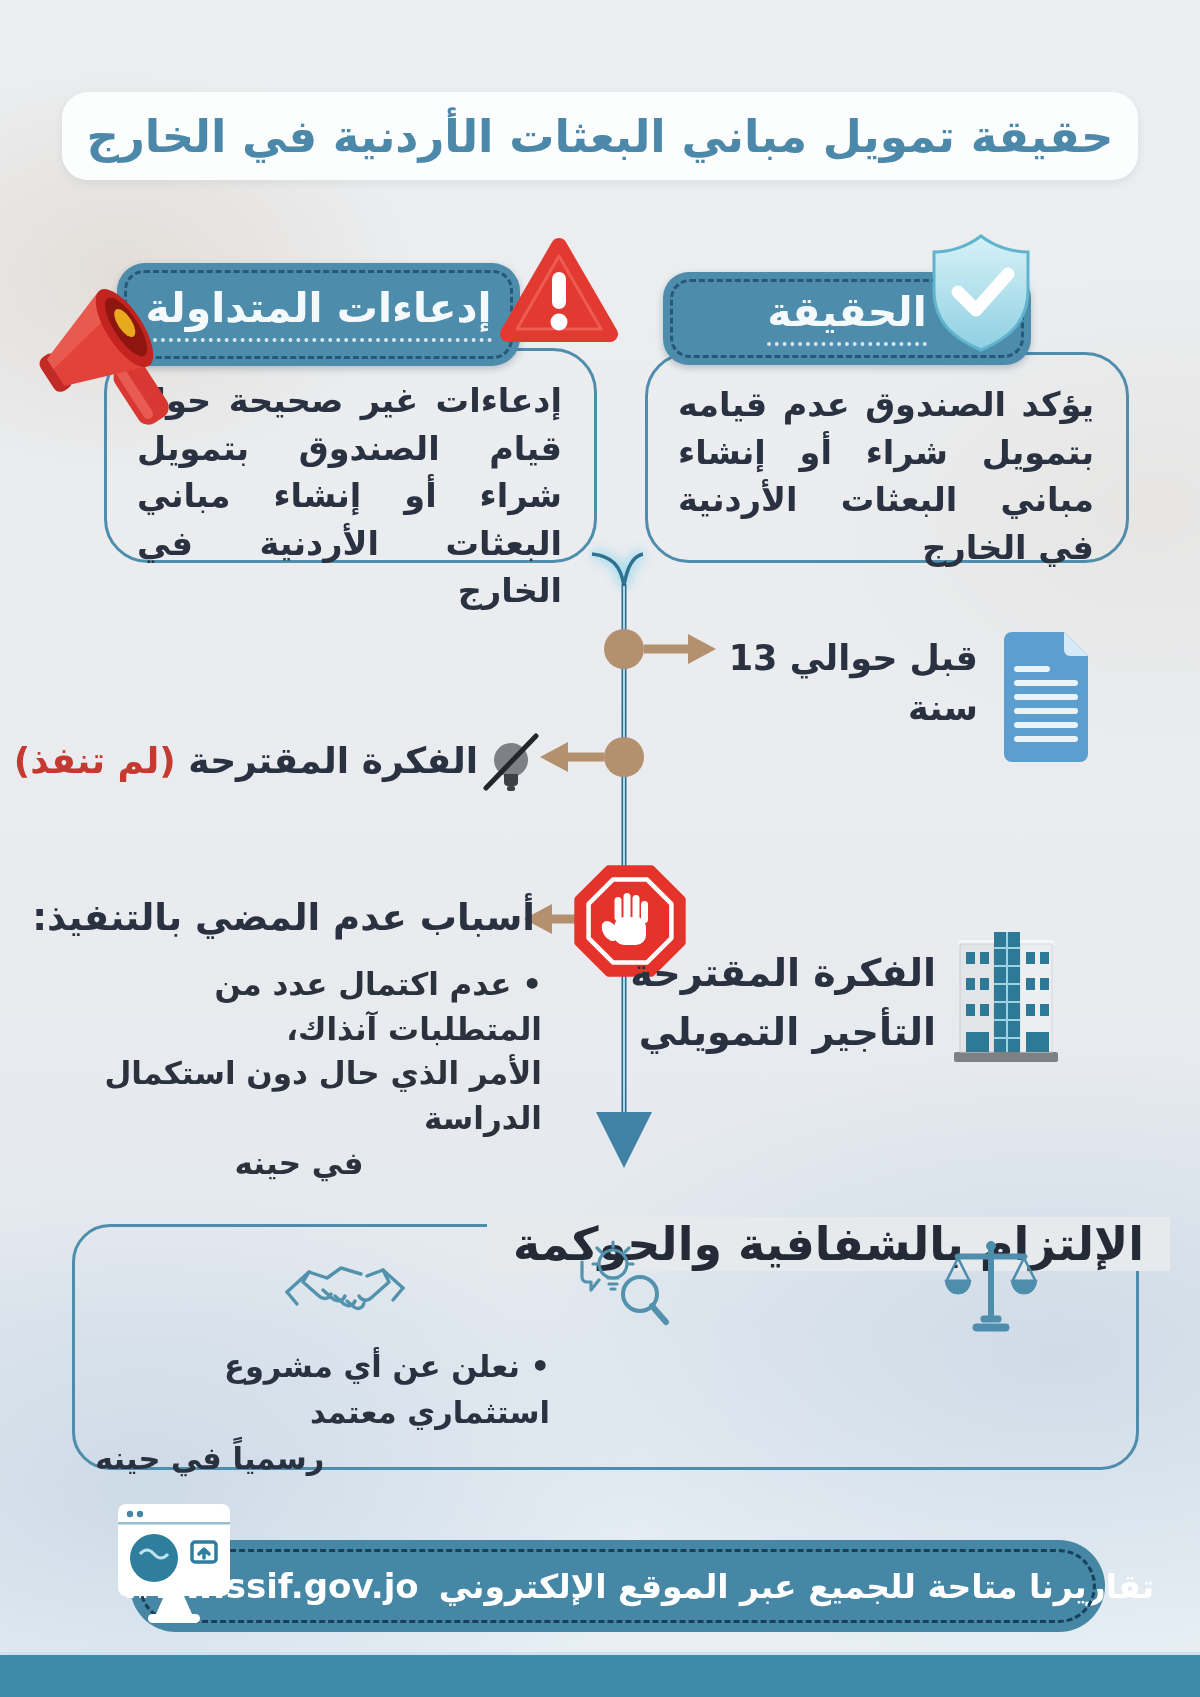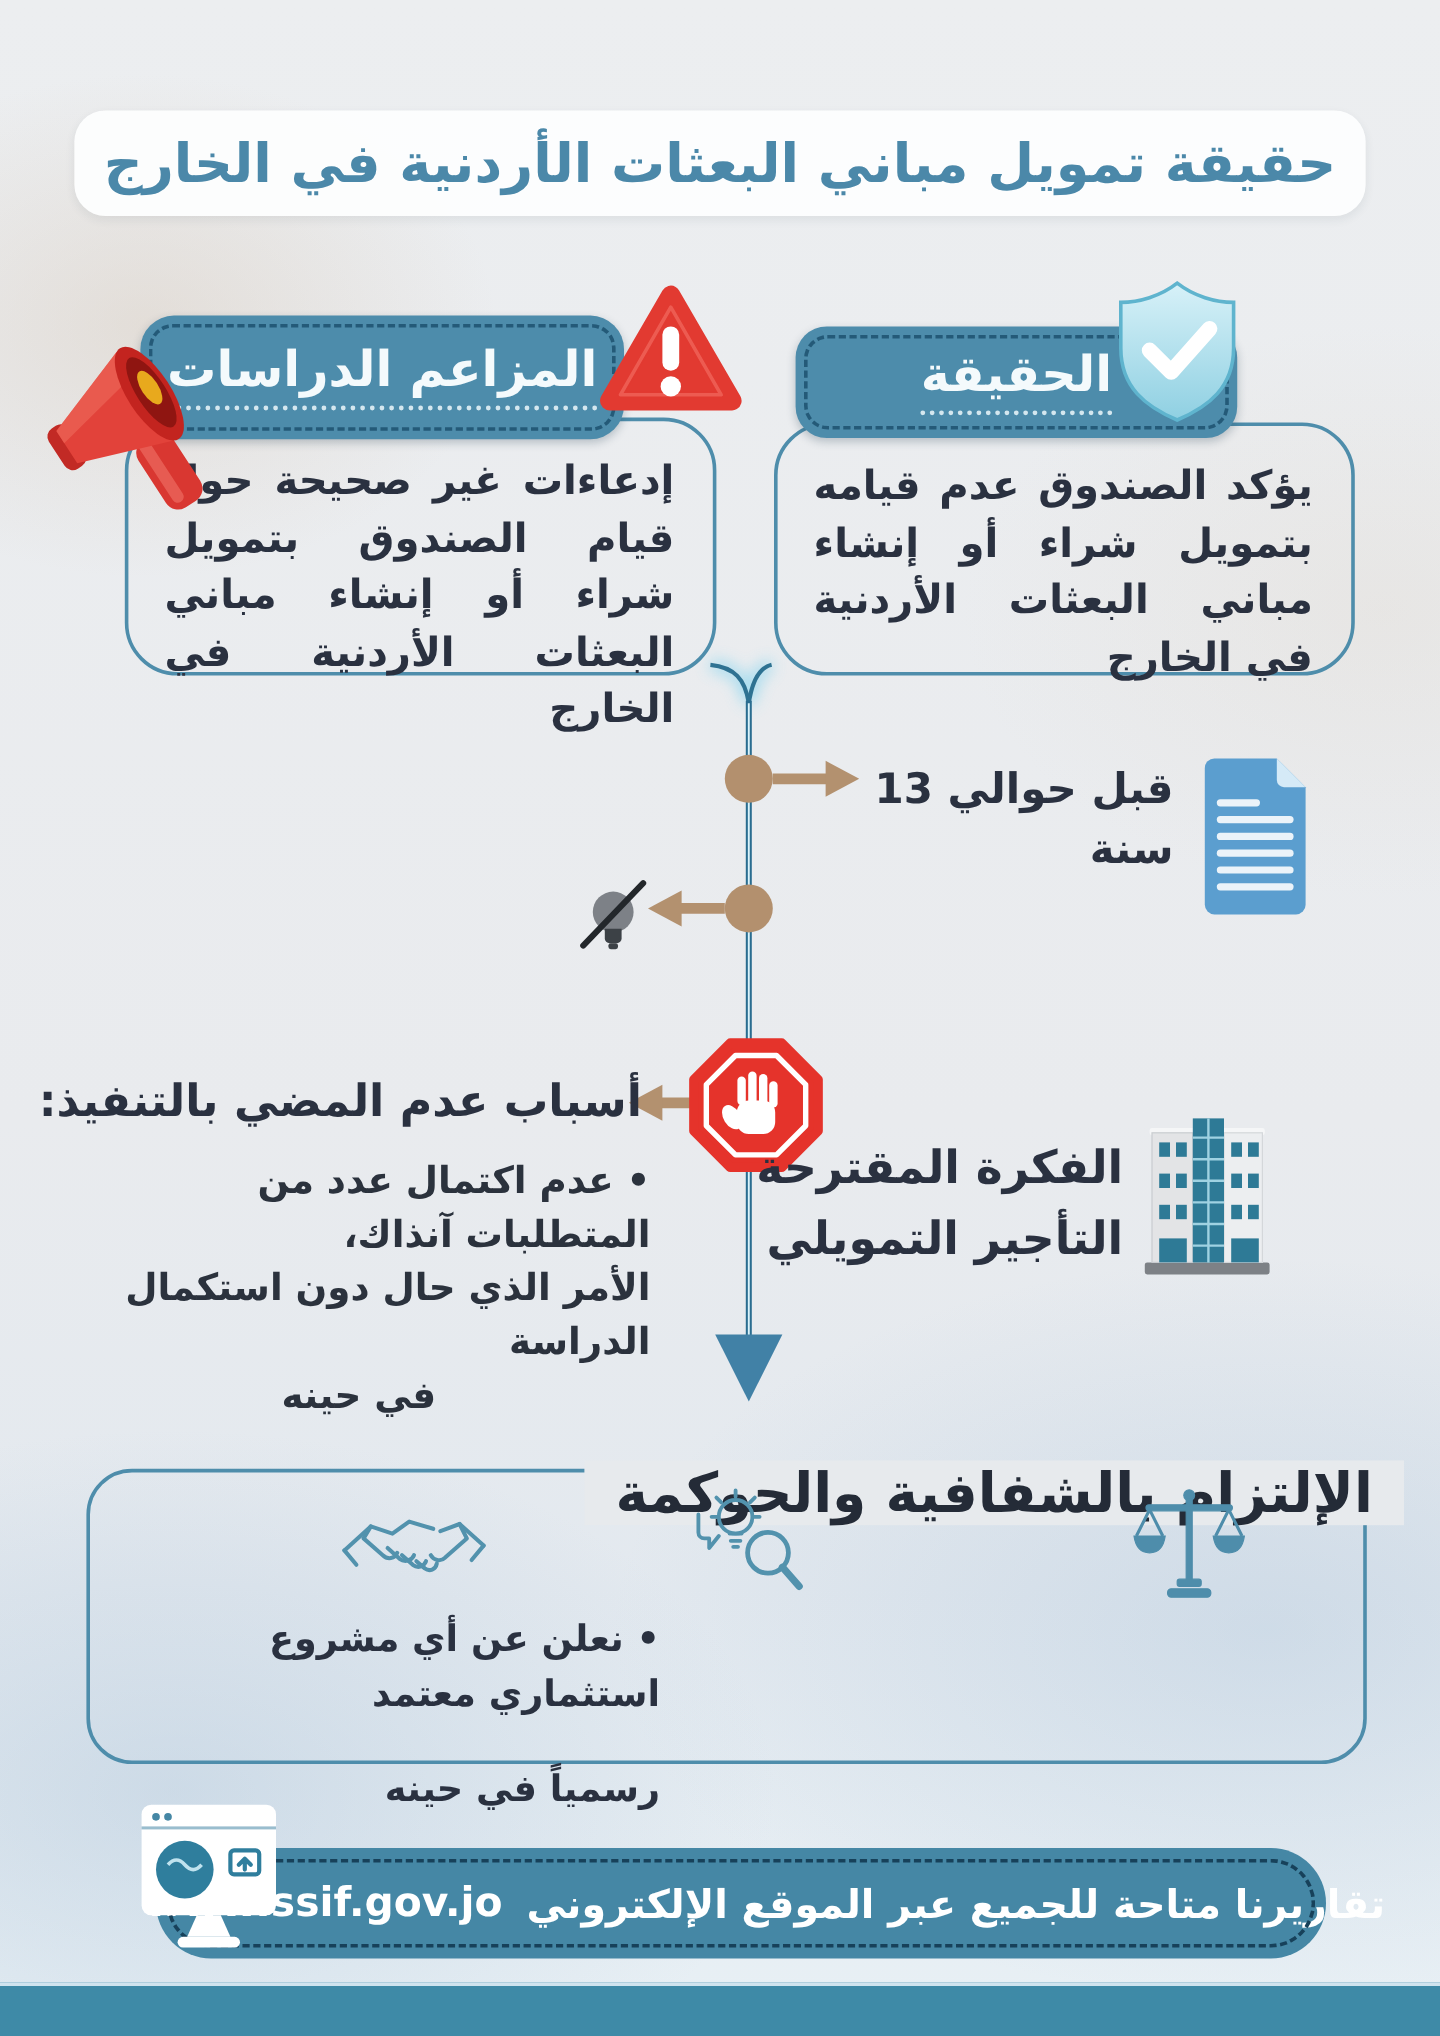--- a/index.html
+++ b/index.html
@@ -46,21 +46,21 @@
   .reasons-lines{left:56px;top:962px;width:486px;font-size:31px;font-weight:bold;color:#2b323d;line-height:1.44;text-align:right;z-index:3;}
   .reasons-lines .c{text-align:center;}
   .solution-text{right:264px;top:944px;text-align:right;font-size:38px;font-weight:bold;color:#2a3140;line-height:1.55;z-index:3;}
   
   .gov-heading{left:0;right:30px;top:1217px;text-align:right;z-index:5;}
   .gov-heading span{display:inline-block;background:#e7eaed;padding:0 26px;font-size:46px;font-weight:bold;color:#242b37;}
   .gov-box{left:72px;top:1224px;width:1061px;height:240px;border:3.5px solid #4e8dab;border-radius:38px;z-index:1;}
   .gov-bullet{font-size:30.5px;font-weight:bold;color:#2a3140;line-height:1.5;z-index:3;}
   .bullet-right{right:85px;top:1346px;width:565px;text-align:right;}
   .bullet-left{left:95px;top:1344px;width:455px;text-align:right;}
-  .bullet-left .c{text-align:right;margin-top:33px;}
+  .bullet-left .c{text-align:left;}
   
   .footer-pill{left:130px;top:1540px;width:975px;height:92px;border-radius:46px;background:#4587a5;
      display:flex;align-items:center;justify-content:center;gap:20px;padding:0 30px 0 70px;box-sizing:border-box;z-index:2;}
   .footer-pill::after{content:"";position:absolute;inset:9px;border:3px dashed #17415a;border-radius:38px;pointer-events:none;}
   .footer-pill .ftxt{color:#fff;font-size:33px;font-weight:bold;white-space:nowrap;}
   .footer-pill .furl{color:#fff;font-size:34px;font-weight:bold;direction:ltr;white-space:nowrap;}
   .bottom-strip{left:0;top:1652px;width:1200px;height:45px;background:#3e8aa7;border-top:3px solid #cfe3ee;z-index:2;}
   .icon{z-index:6;}
   svg{display:block;}
 </style>
@@ -119,21 +119,21 @@
         <rect x="-15.5" y="-24" width="7" height="24" rx="3.5"></rect>
         <rect x="-6.5" y="-28" width="7" height="28" rx="3.5"></rect>
         <rect x="2.5" y="-26" width="7" height="26" rx="3.5"></rect>
         <rect x="11" y="-20" width="7" height="22" rx="3.5"></rect>
         <ellipse cx="-20" cy="10" rx="7" ry="11" transform="rotate(-32 -20 10)"></ellipse>
       </g>
     </g>
   </svg>
 
   <div class="abs hpill claims-header rtl">
-    <span class="htxt">المزاعم الدراسات</span>
+    <span class="htxt">إدعاءات المتداولة</span>
   </div>
   <svg class="abs icon" style="left:498px;top:230px;" width="122" height="124" viewBox="0 0 122 124">
     <polygon points="61,16 112,104 10,104" fill="#e23a31" stroke="#e23a31" stroke-width="16" stroke-linejoin="round"></polygon>
     <polygon points="61,26 103,99 19,99" fill="none" stroke="#f2695f" stroke-width="3" stroke-linejoin="round" opacity=".7"></polygon>
     <rect x="54" y="42" width="14" height="37" rx="7" fill="#ffffff"></rect>
     <circle cx="61" cy="92" r="8.5" fill="#ffffff"></circle>
   </svg>
   <svg class="abs icon" style="left:10px;top:248px;" width="186" height="200" viewBox="0 0 186 200">
     <g transform="translate(96,92) rotate(-33)">
       <rect x="-16" y="30" width="34" height="66" rx="12" fill="#d93731"></rect>
@@ -176,20 +176,23 @@
     <g fill="#ffffff" opacity=".88">
       <rect x="16" y="38" width="36" height="6" rx="3"></rect>
       <rect x="16" y="52" width="64" height="6" rx="3"></rect>
       <rect x="16" y="66" width="64" height="6" rx="3"></rect>
       <rect x="16" y="80" width="64" height="6" rx="3"></rect>
       <rect x="16" y="94" width="64" height="6" rx="3"></rect>
       <rect x="16" y="108" width="64" height="6" rx="3"></rect>
     </g>
   </svg>
 
+  <div class="abs idea-row rtl">
+    <span class="navy">الفكرة المقترحة </span><span class="status">(لم تنفذ)</span>
+  </div>
   <svg class="abs icon" style="left:478px;top:726px;" width="66" height="82" viewBox="0 0 66 82">
     <circle cx="33" cy="34" r="17" fill="#6a6f74" opacity=".85"></circle>
     <path d="M26,48 h14 v8 a4,4 0 0 1 -4,4 h-6 a4,4 0 0 1 -4,-4 Z" fill="#3c4146"></path>
     <rect x="29" y="60" width="8" height="5" rx="2" fill="#3c4146"></rect>
     <line x1="8" y1="62" x2="58" y2="10" stroke="#23272b" stroke-width="5" stroke-linecap="round"></line>
   </svg>
 
   <div class="abs reasons-title rtl">أسباب عدم المضي بالتنفيذ:</div>
   <div class="abs reasons-lines rtl">
     <div>• عدم اكتمال عدد من المتطلبات آنذاك،</div>

